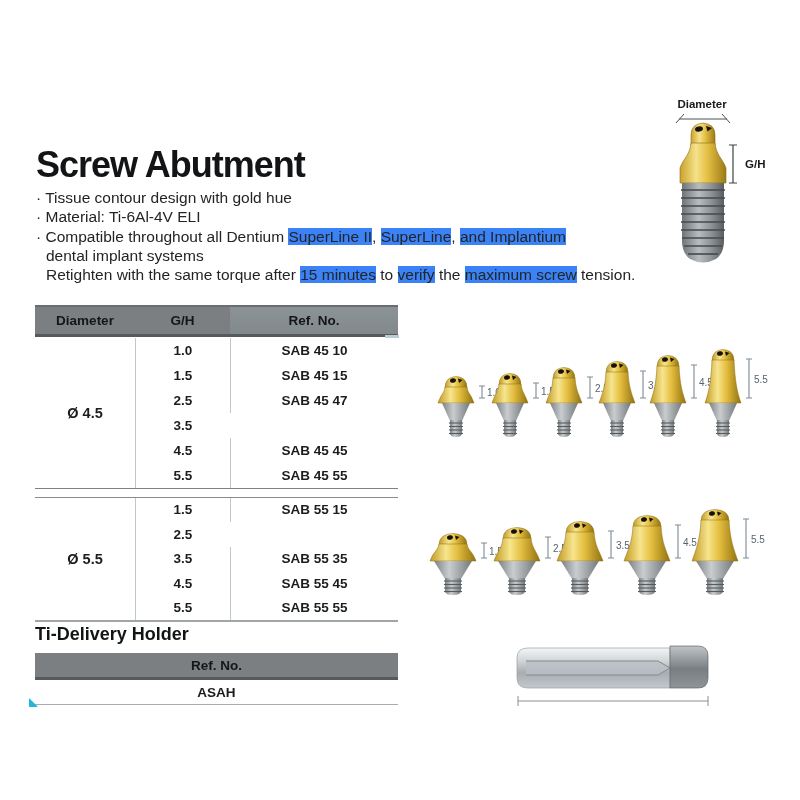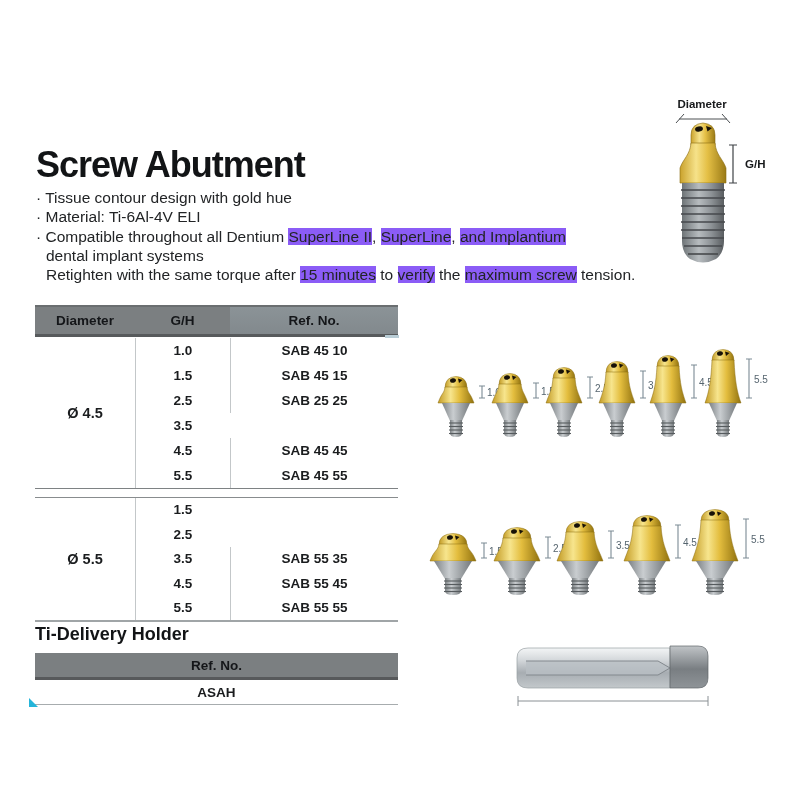--- a/index.html
+++ b/index.html
@@ -9,21 +9,21 @@
   }
   .abs{position:absolute;}
   
   .page-title{
     left:36px;top:144px;font-size:36px;font-weight:bold;letter-spacing:-1px;
     color:#121416;white-space:nowrap;
   }
   .bullets{left:36px;top:188px;width:620px;font-size:15.5px;line-height:19.3px;color:#222426;}
   .bullet-line{white-space:nowrap;}
   .bullet-line.cont{padding-left:10px;}
-  .hl{background:#8b5cf6;}
+  .hl{background:#3b82f6;}
   
   .spec-header{
     left:35px;top:305px;width:363px;height:27px;background:#7b7f81;
     border-top:2px solid #6a6e70;border-bottom:3px solid #575a5c;
     display:grid;grid-template-columns:100px 95px 1fr;align-items:center;
     font-weight:bold;font-size:13.5px;color:#141619;
   }
   .spec-header .hcell{text-align:center;}
   .spec-header .hcell.light{background:linear-gradient(180deg,#8b9397,#82898d);height:100%;
     display:flex;align-items:center;justify-content:center;}
@@ -128,30 +128,31 @@
 <div class="abs bar-shadow"></div>
 
 <div class="abs spec-body">
     <div class="spec-group g0" style="grid-auto-rows: 25px;">
       <div class="cell dia-cell" style="grid-area: 1 / 1 / span 6;">Ø 4.5</div>
       <div class="cell vline" style="grid-area: 1 / 2;">1.0</div>
       <div class="cell vline" style="grid-area: 1 / 3;">SAB 45 10</div>
       <div class="cell vline" style="grid-area: 2 / 2;">1.5</div>
       <div class="cell vline" style="grid-area: 2 / 3;">SAB 45 15</div>
       <div class="cell vline" style="grid-area: 3 / 2;">2.5</div>
-      <div class="cell vline" style="grid-area: 3 / 3;">SAB 25 25</div>
+      <div class="cell vline" style="grid-area: 3 / 3;">SAB 45 47</div>
       <div class="cell vline" style="grid-area: 4 / 2;">3.5</div>
       <div class="cell vline" style="grid-area: 5 / 2;">4.5</div>
       <div class="cell vline" style="grid-area: 5 / 3;">SAB 45 45</div>
       <div class="cell vline" style="grid-area: 6 / 2;">5.5</div>
       <div class="cell vline" style="grid-area: 6 / 3;">SAB 45 55</div>
     </div>
     <div class="spec-group g1" style="grid-auto-rows: 24.5px;">
       <div class="cell dia-cell" style="grid-area: 1 / 1 / span 5;">Ø 5.5</div>
       <div class="cell vline" style="grid-area: 1 / 2;">1.5</div>
+      <div class="cell vline" style="grid-area: 1 / 3;">SAB 55 15</div>
       <div class="cell vline" style="grid-area: 2 / 2;">2.5</div>
       <div class="cell vline" style="grid-area: 3 / 2;">3.5</div>
       <div class="cell vline" style="grid-area: 3 / 3;">SAB 55 35</div>
       <div class="cell vline" style="grid-area: 4 / 2;">4.5</div>
       <div class="cell vline" style="grid-area: 4 / 3;">SAB 55 45</div>
       <div class="cell vline" style="grid-area: 5 / 2;">5.5</div>
       <div class="cell vline" style="grid-area: 5 / 3; text-align: center;">SAB 55 55</div>
     </div>
   </div>
 

